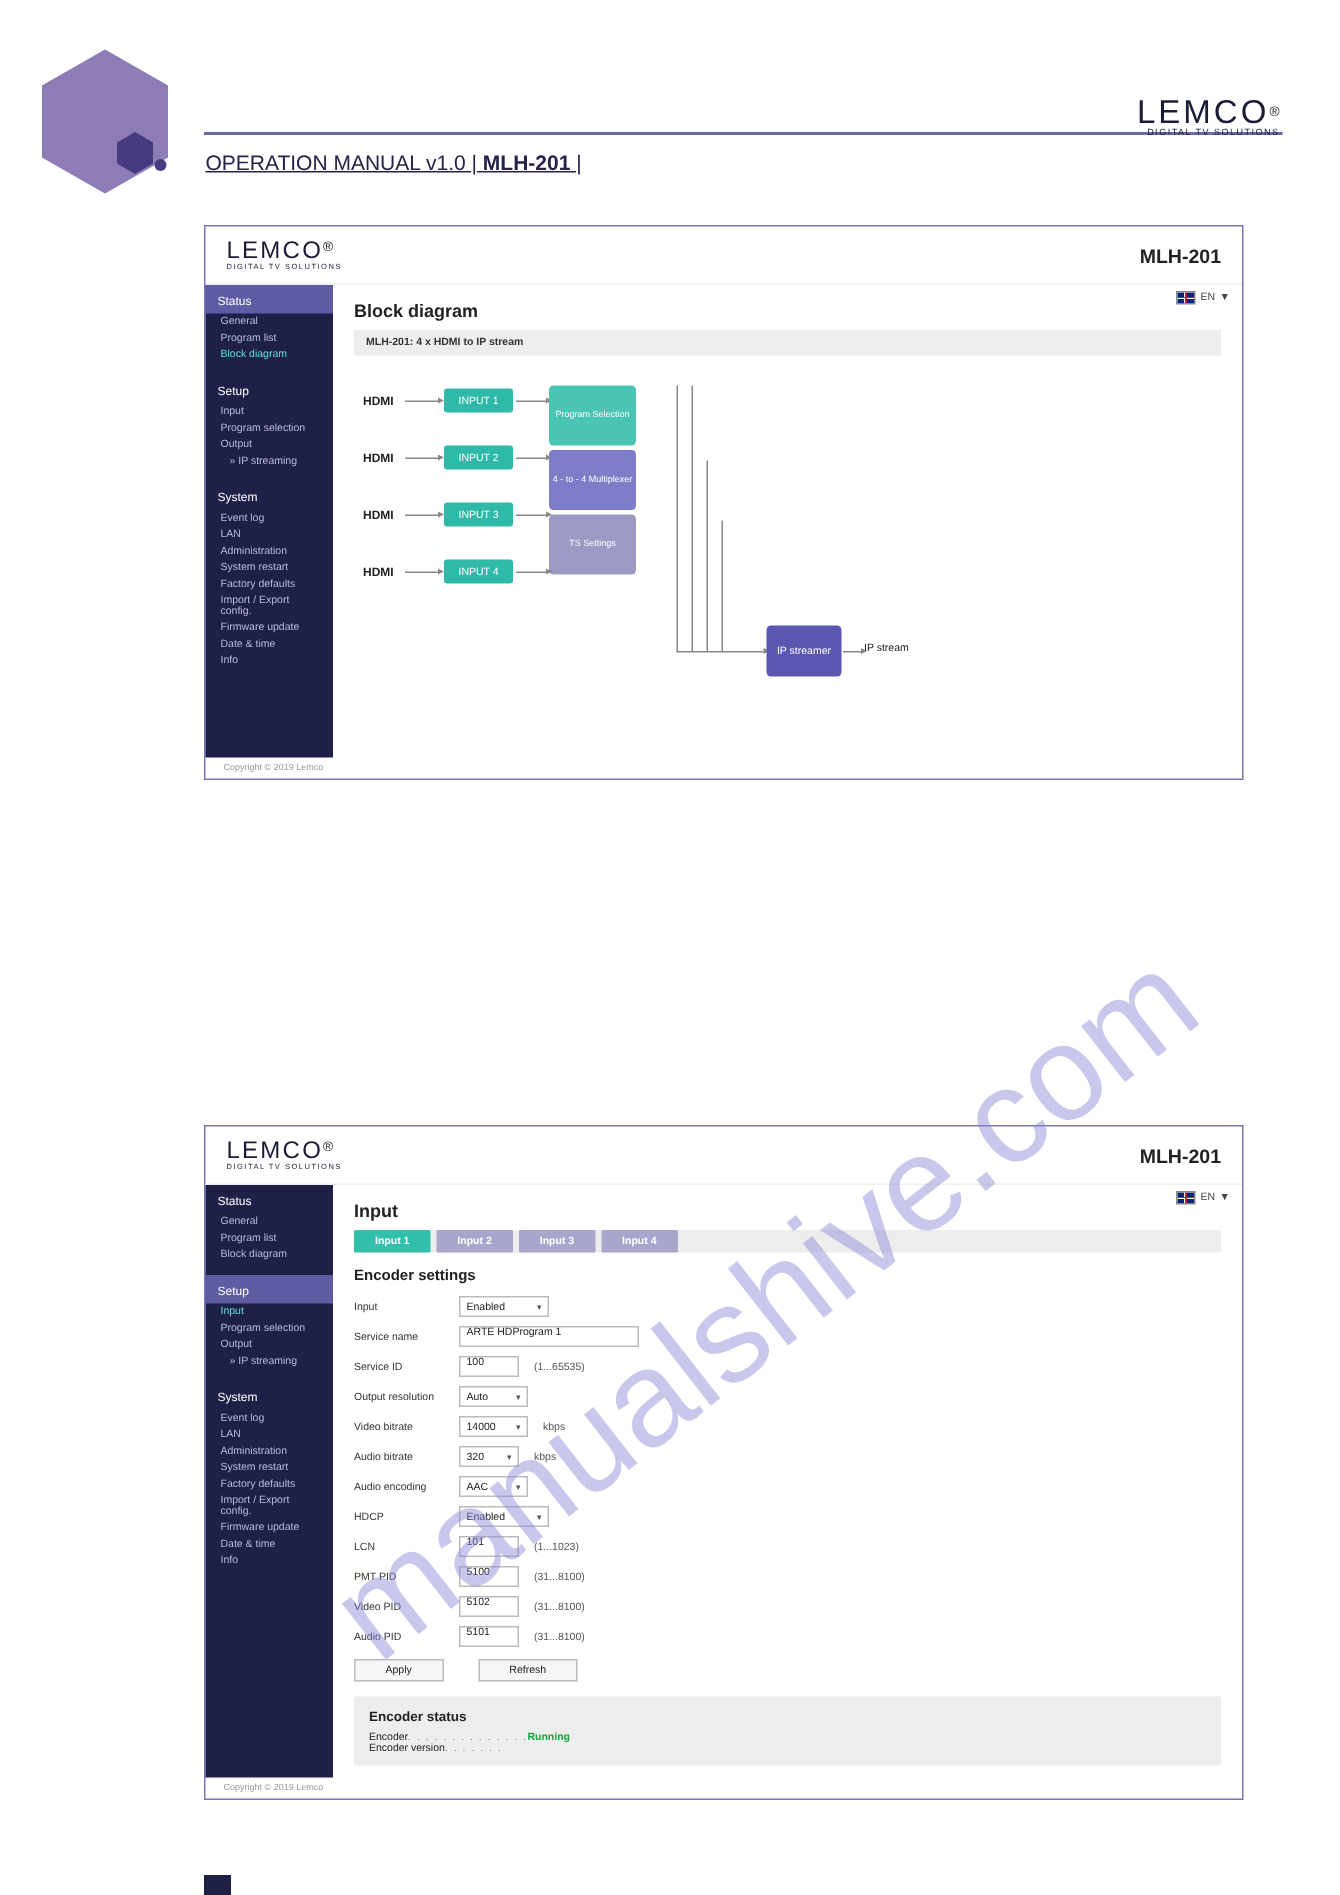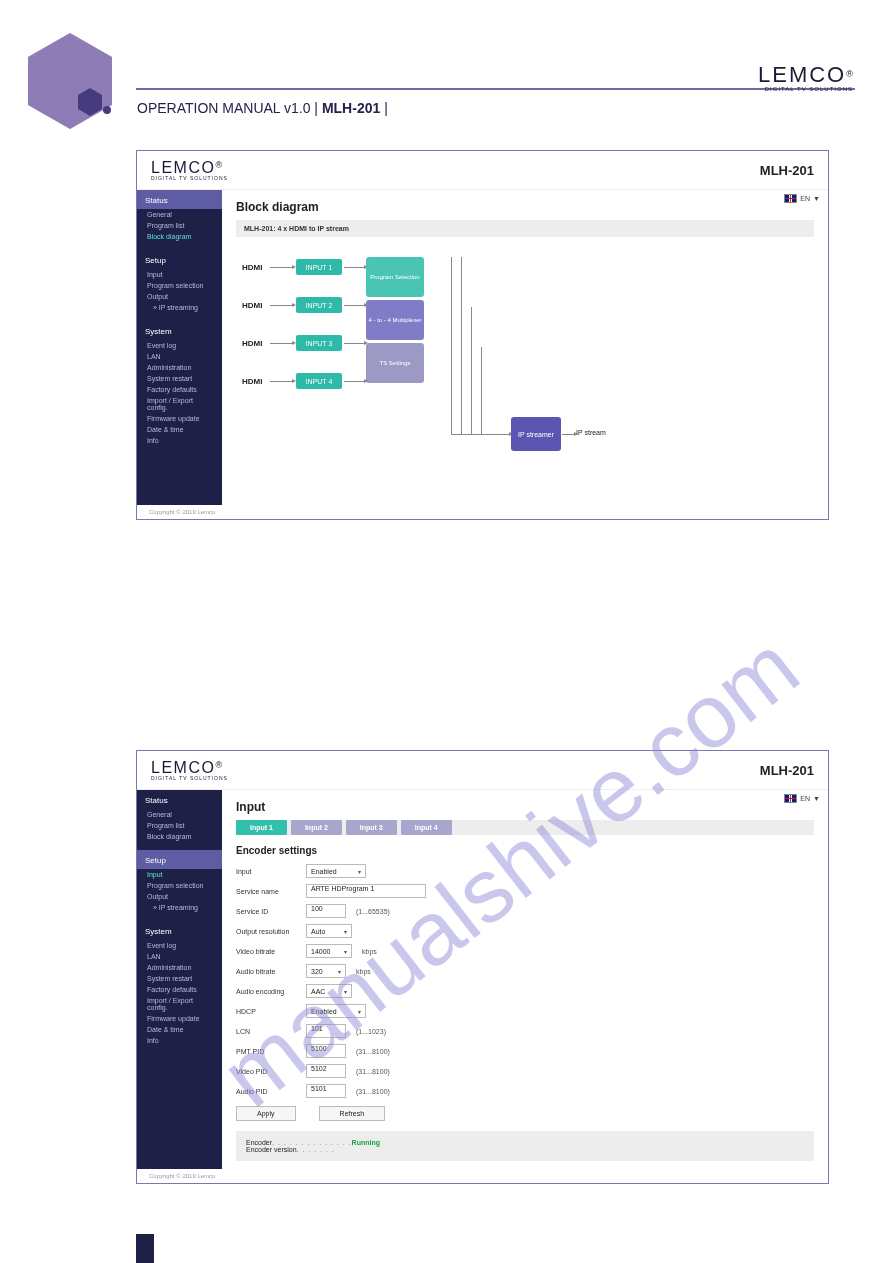--- a/index.html
+++ b/index.html
@@ -31,20 +31,21 @@
   .header-rule{
     position:absolute;
     left:136px;right:38px;top:88px;
     height:2px;background:#6b69a5;
   }
   .header-sub{
     position:absolute;
     left:137px;top:100px;
     font-size:14px;
     color:#25234a;
+    text-decoration:underline;
   }
   .header-sub .bold{font-weight:700;}
   .lemco-top{
     position:absolute;
     right:40px;top:62px;
     text-align:right;
   }
   .lemco-word{
     font-family: Arial,sans-serif;
     font-weight:400;
@@ -430,20 +431,21 @@
         <span class="txt" style="width:40px">5101</span>
         <span class="hint">(31...8100)</span>
       </div>
 
       <div style="margin-top:8px">
         <span class="btn">Apply</span>
         <span class="btn">Refresh</span>
       </div>
 
       <div class="status-box">
+        <div class="st-title">Encoder status</div>
         <div>
           <span>Encoder</span><span class="dots">. . . . . . . . . . . . . .</span><span class="running">Running</span>
         </div>
         <div>
           <span>Encoder version</span><span class="dots">. . . . . . .</span>
         </div>
       </div>
     </div>
   </div>
   <div class="copyright">Copyright © 2019 Lemco</div>

